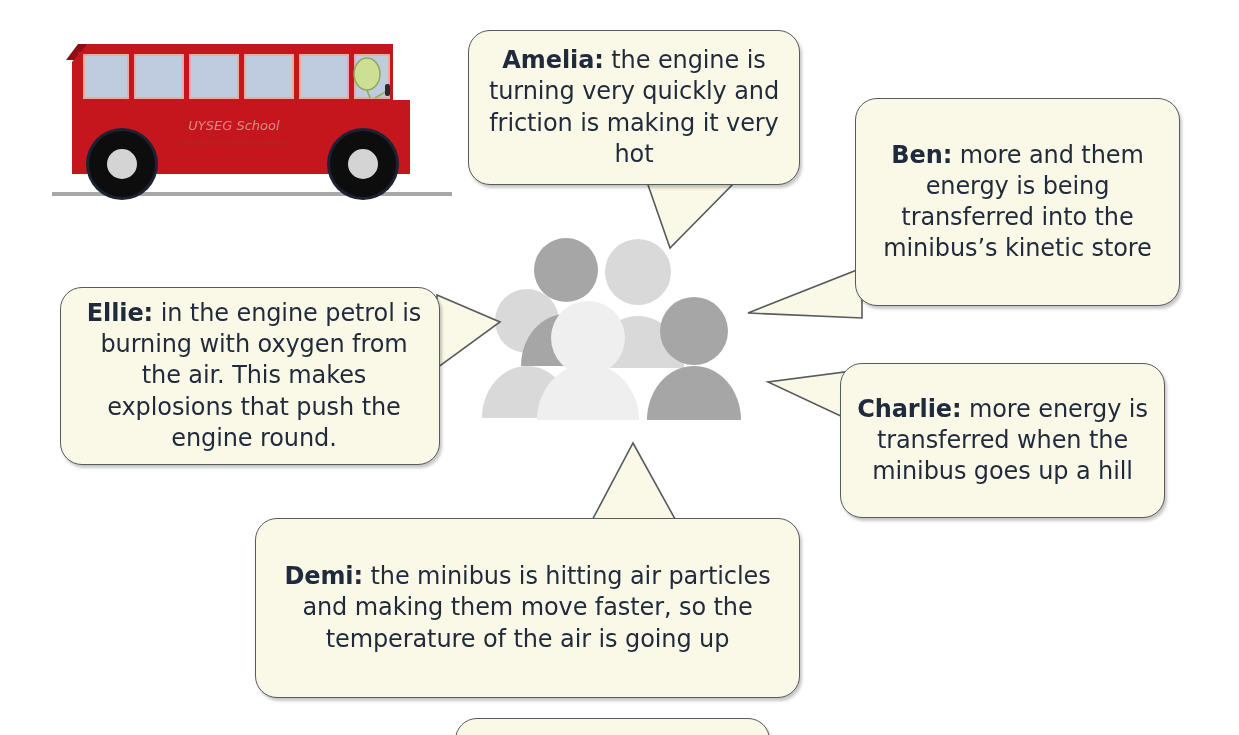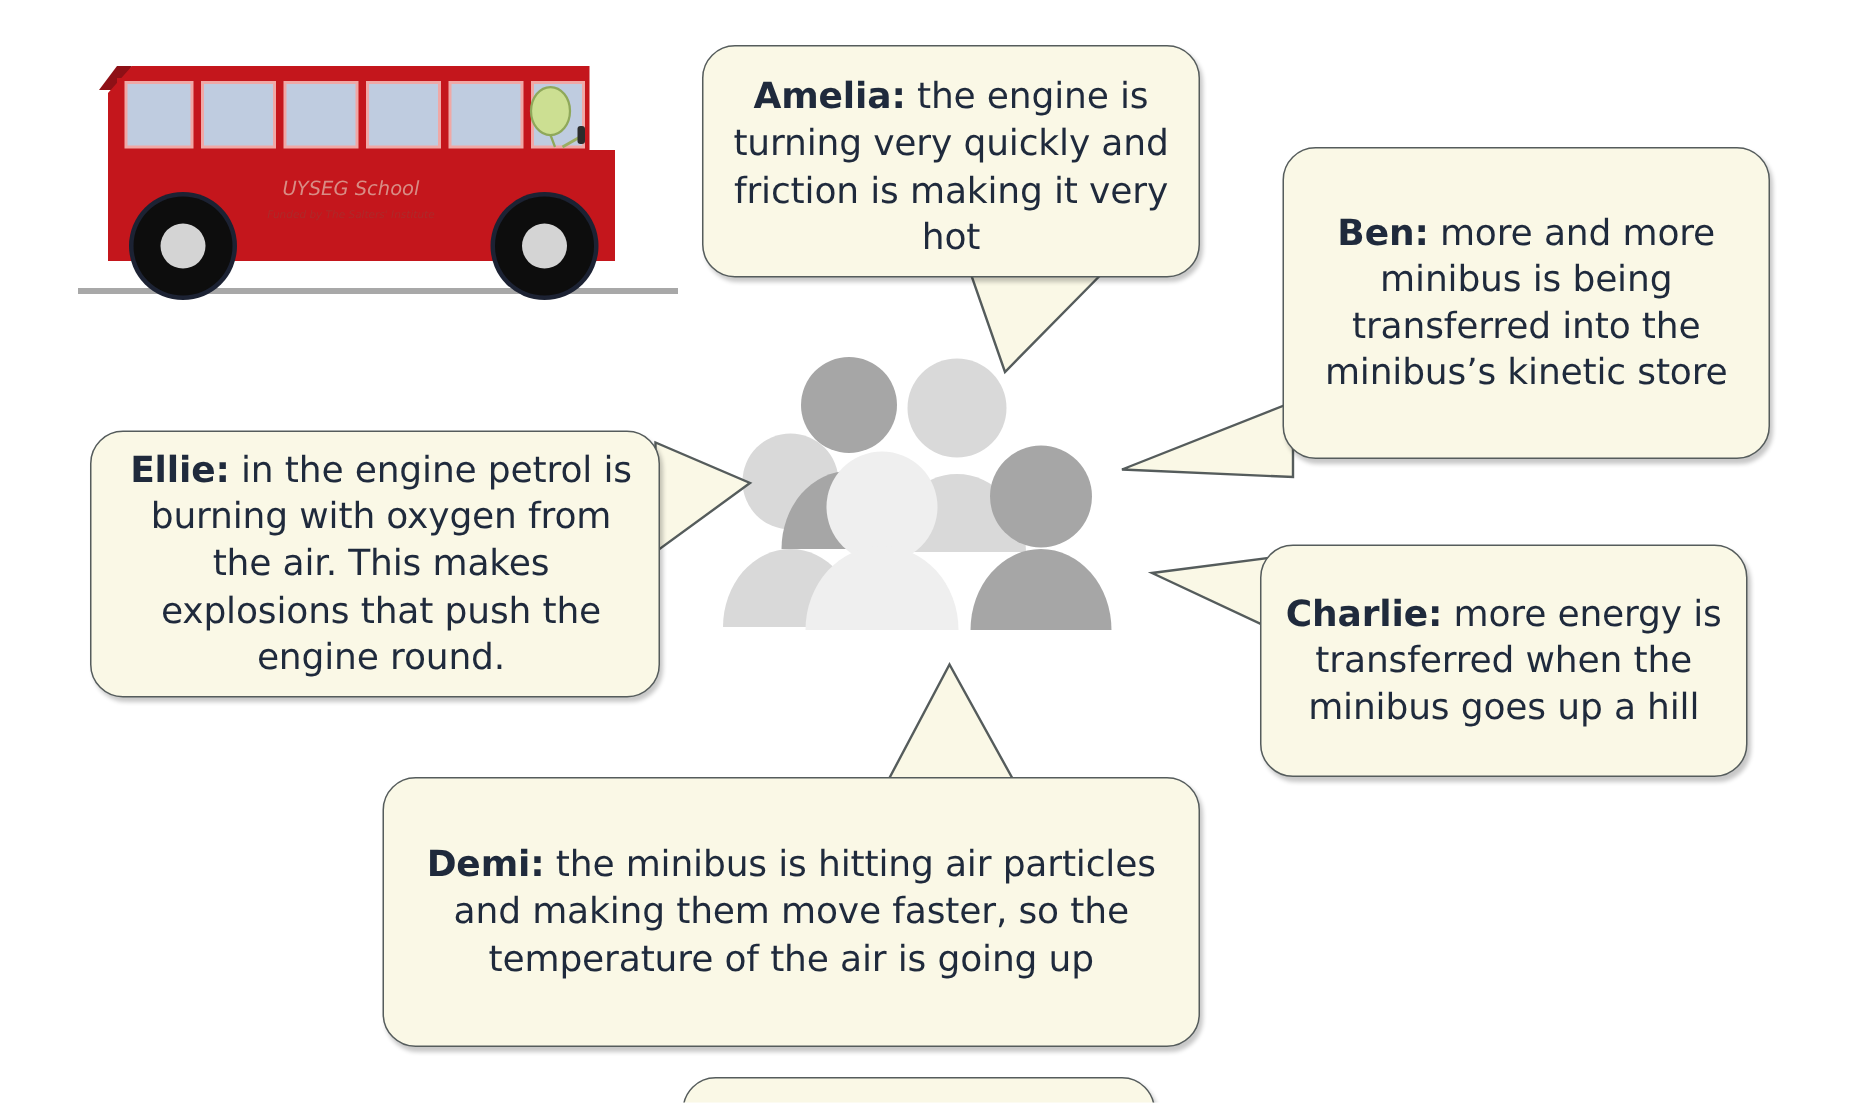--- a/index.html
+++ b/index.html
@@ -145,29 +145,29 @@
 
     <polygon points="862,268 862,318 748,313" fill="#faf8e6" stroke="#555c5c" stroke-width="1.6"></polygon>
 
     <polygon points="437,295 437,368 500,322" fill="#faf8e6" stroke="#555c5c" stroke-width="1.6"></polygon>
 
     <polygon points="845,372 845,418 768,382" fill="#faf8e6" stroke="#555c5c" stroke-width="1.6"></polygon>
 
     <polygon points="588,528 680,528 633,443" fill="#faf8e6" stroke="#555c5c" stroke-width="1.6"></polygon>
   </svg>
 
-  <div class="bubble" style="left:468px; top:30px; width:332px; height:155px;align-items:flex-end;">
+  <div class="bubble" style="left:468px; top:30px; width:332px; height:155px;">
     <div class="bubble-text">
       <span class="speaker">Amelia:</span><span> the engine is turning very quickly and friction is making it very hot</span>
     </div>
   </div>
 
   <div class="bubble" style="left:855px; top:98px; width:325px; height:208px;">
     <div class="bubble-text">
-      <span class="speaker">Ben:</span><span> more and more minibus is being transferred into the minibus’s kinetic store</span>
+      <span class="speaker">Ben:</span><span> more and them energy is being transferred into the minibus’s kinetic store</span>
     </div>
   </div>
 
   <div class="bubble" style="left:60px; top:287px; width:380px; height:178px;padding-left:22px;">
     <div class="bubble-text">
       <span class="speaker">Ellie:</span><span> in the engine petrol is burning with oxygen from the air.  This makes explosions that push the engine round.</span>
     </div>
   </div>
 
   <div class="bubble" style="left:840px; top:363px; width:325px; height:155px;">

